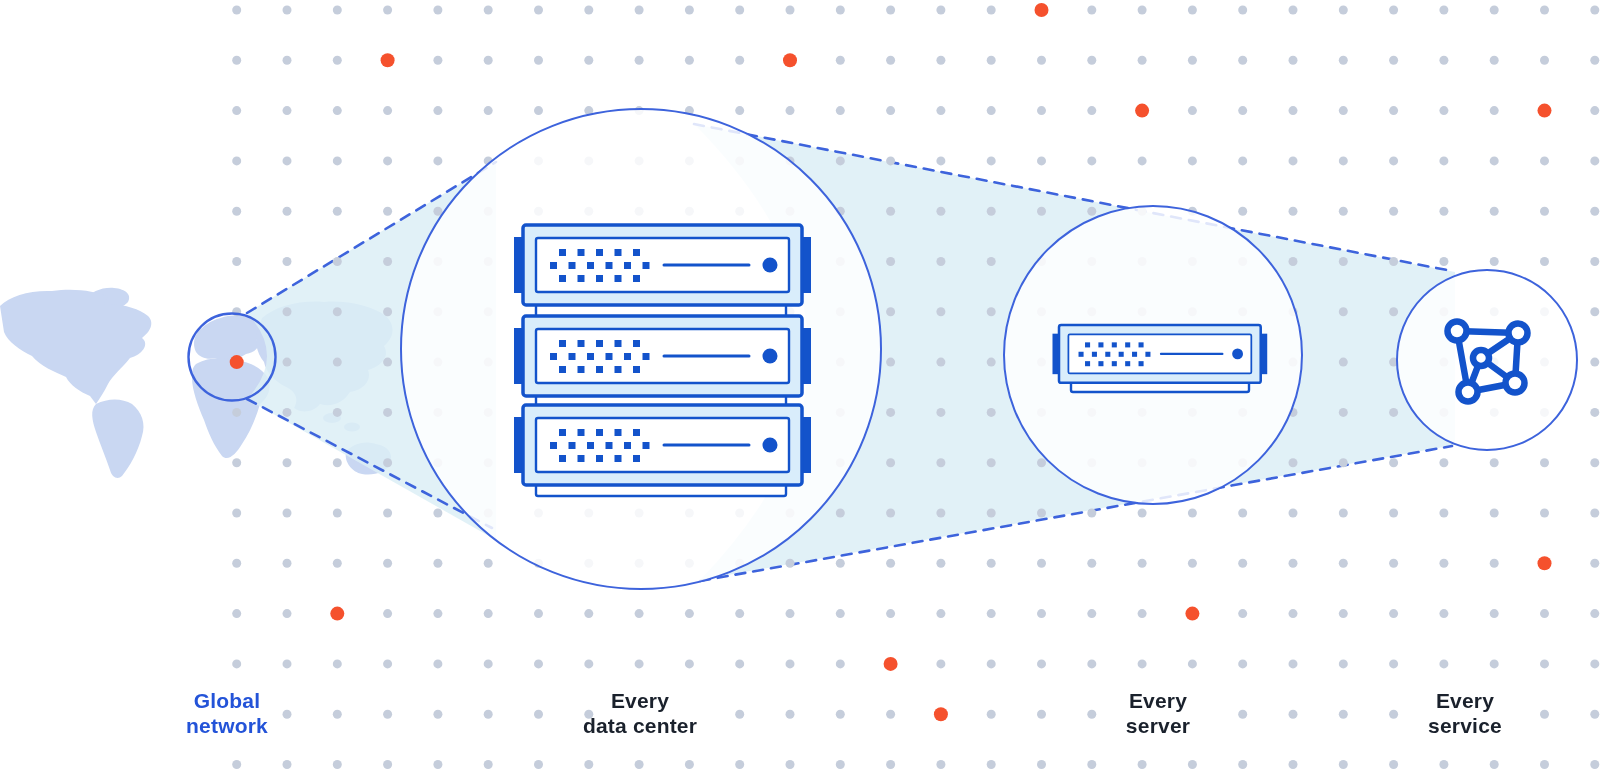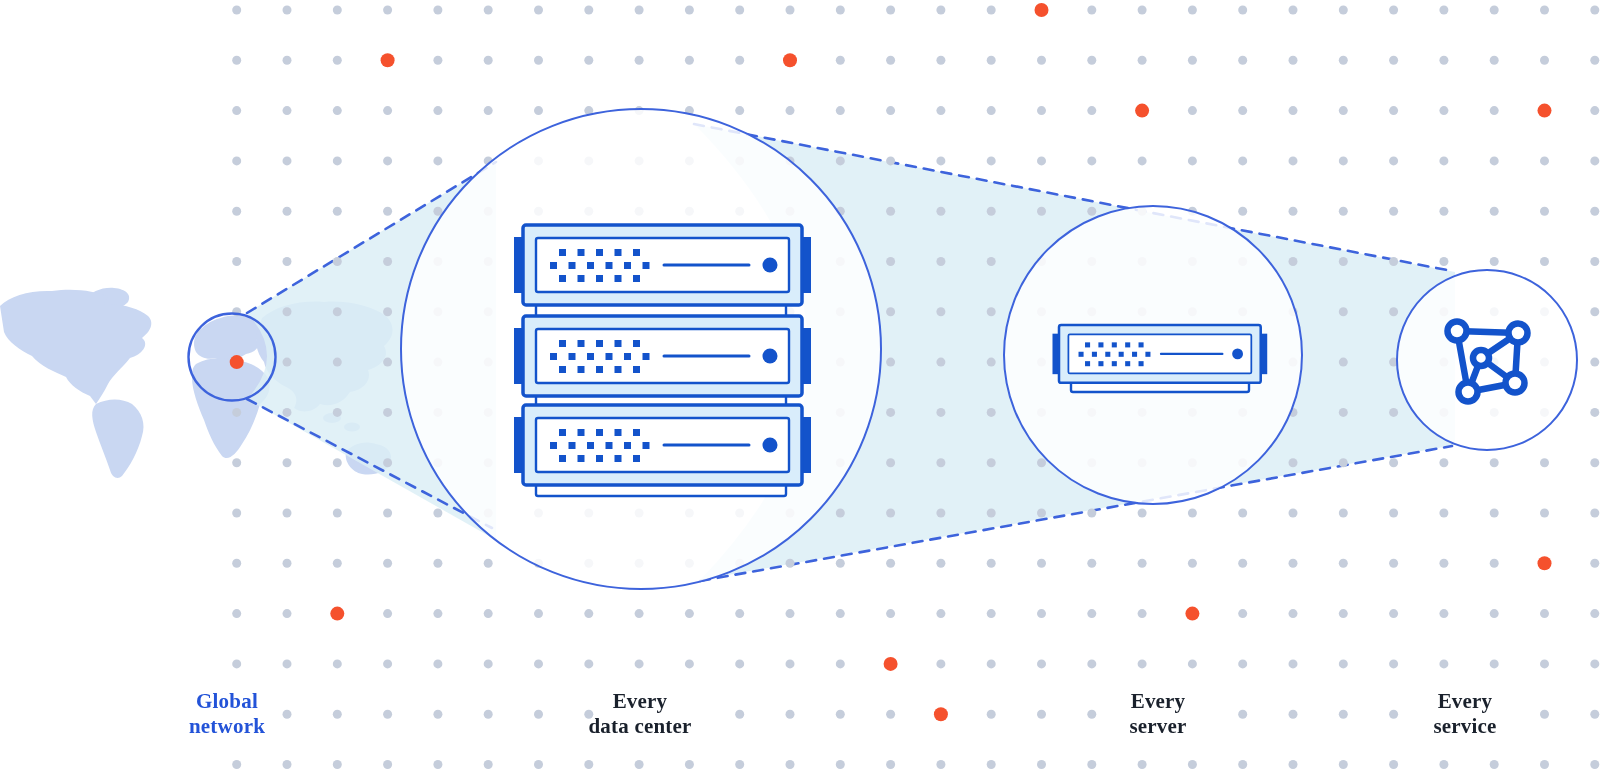--- a/index.html
+++ b/index.html
@@ -11,21 +11,21 @@
     --dot-gray:#C5CDDB;
     --dot-orange:#F5512D;
     --label-dark:#1A212C;
     --label-blue:#2353D8;
     --background:#FFFFFF;
   }
   html,body{margin:0;padding:0;background:var(--background);}
   .stage-wrap{
     position:relative;width:1620px;height:782px;overflow:hidden;
     background:var(--background);
-    font-family:Liberation Serif, serif;
+    font-family:Liberation Sans, sans-serif;
   }
   svg.canvas{position:absolute;left:0;top:0;}
   .map-land{fill:var(--map-fill);}
   .wedge{fill:var(--cone-fill);opacity:.85;}
   .dash{stroke:var(--primary-blue);stroke-width:2.6;stroke-dasharray:10 8;fill:none;stroke-linecap:round;}
   .zoom-circle{fill:rgba(255,255,255,.84);stroke:var(--primary-blue);stroke-width:2;}
   .map-circle{fill:none;stroke:var(--primary-blue);stroke-width:2.4;}
   .tab{fill:var(--deep-blue);}
   .server-body{fill:var(--server-fill);stroke:var(--deep-blue);stroke-width:3.5;}
   .server-inner{fill:#fff;stroke:var(--deep-blue);stroke-width:2.4;}

